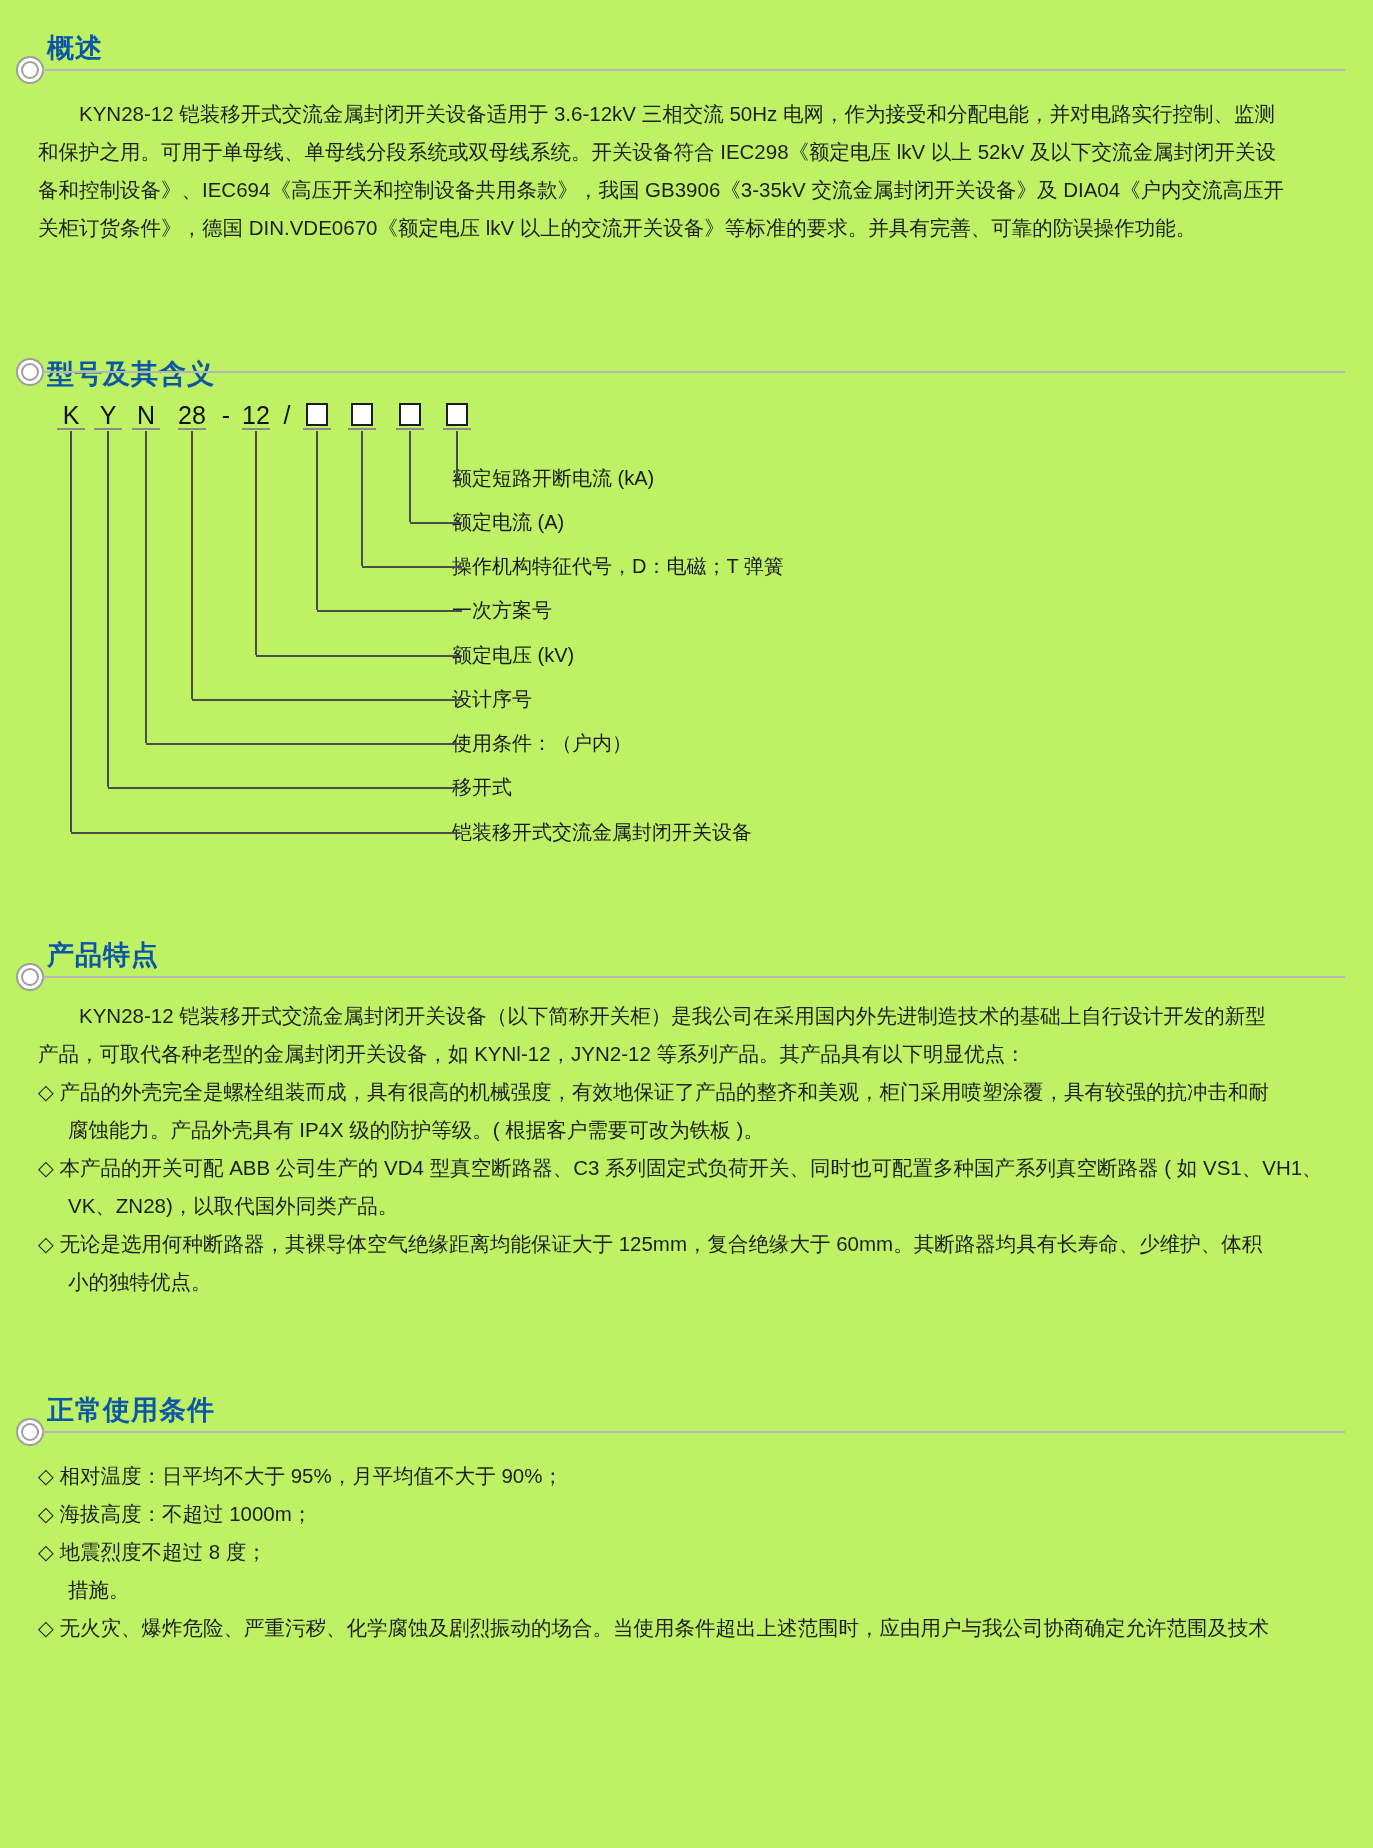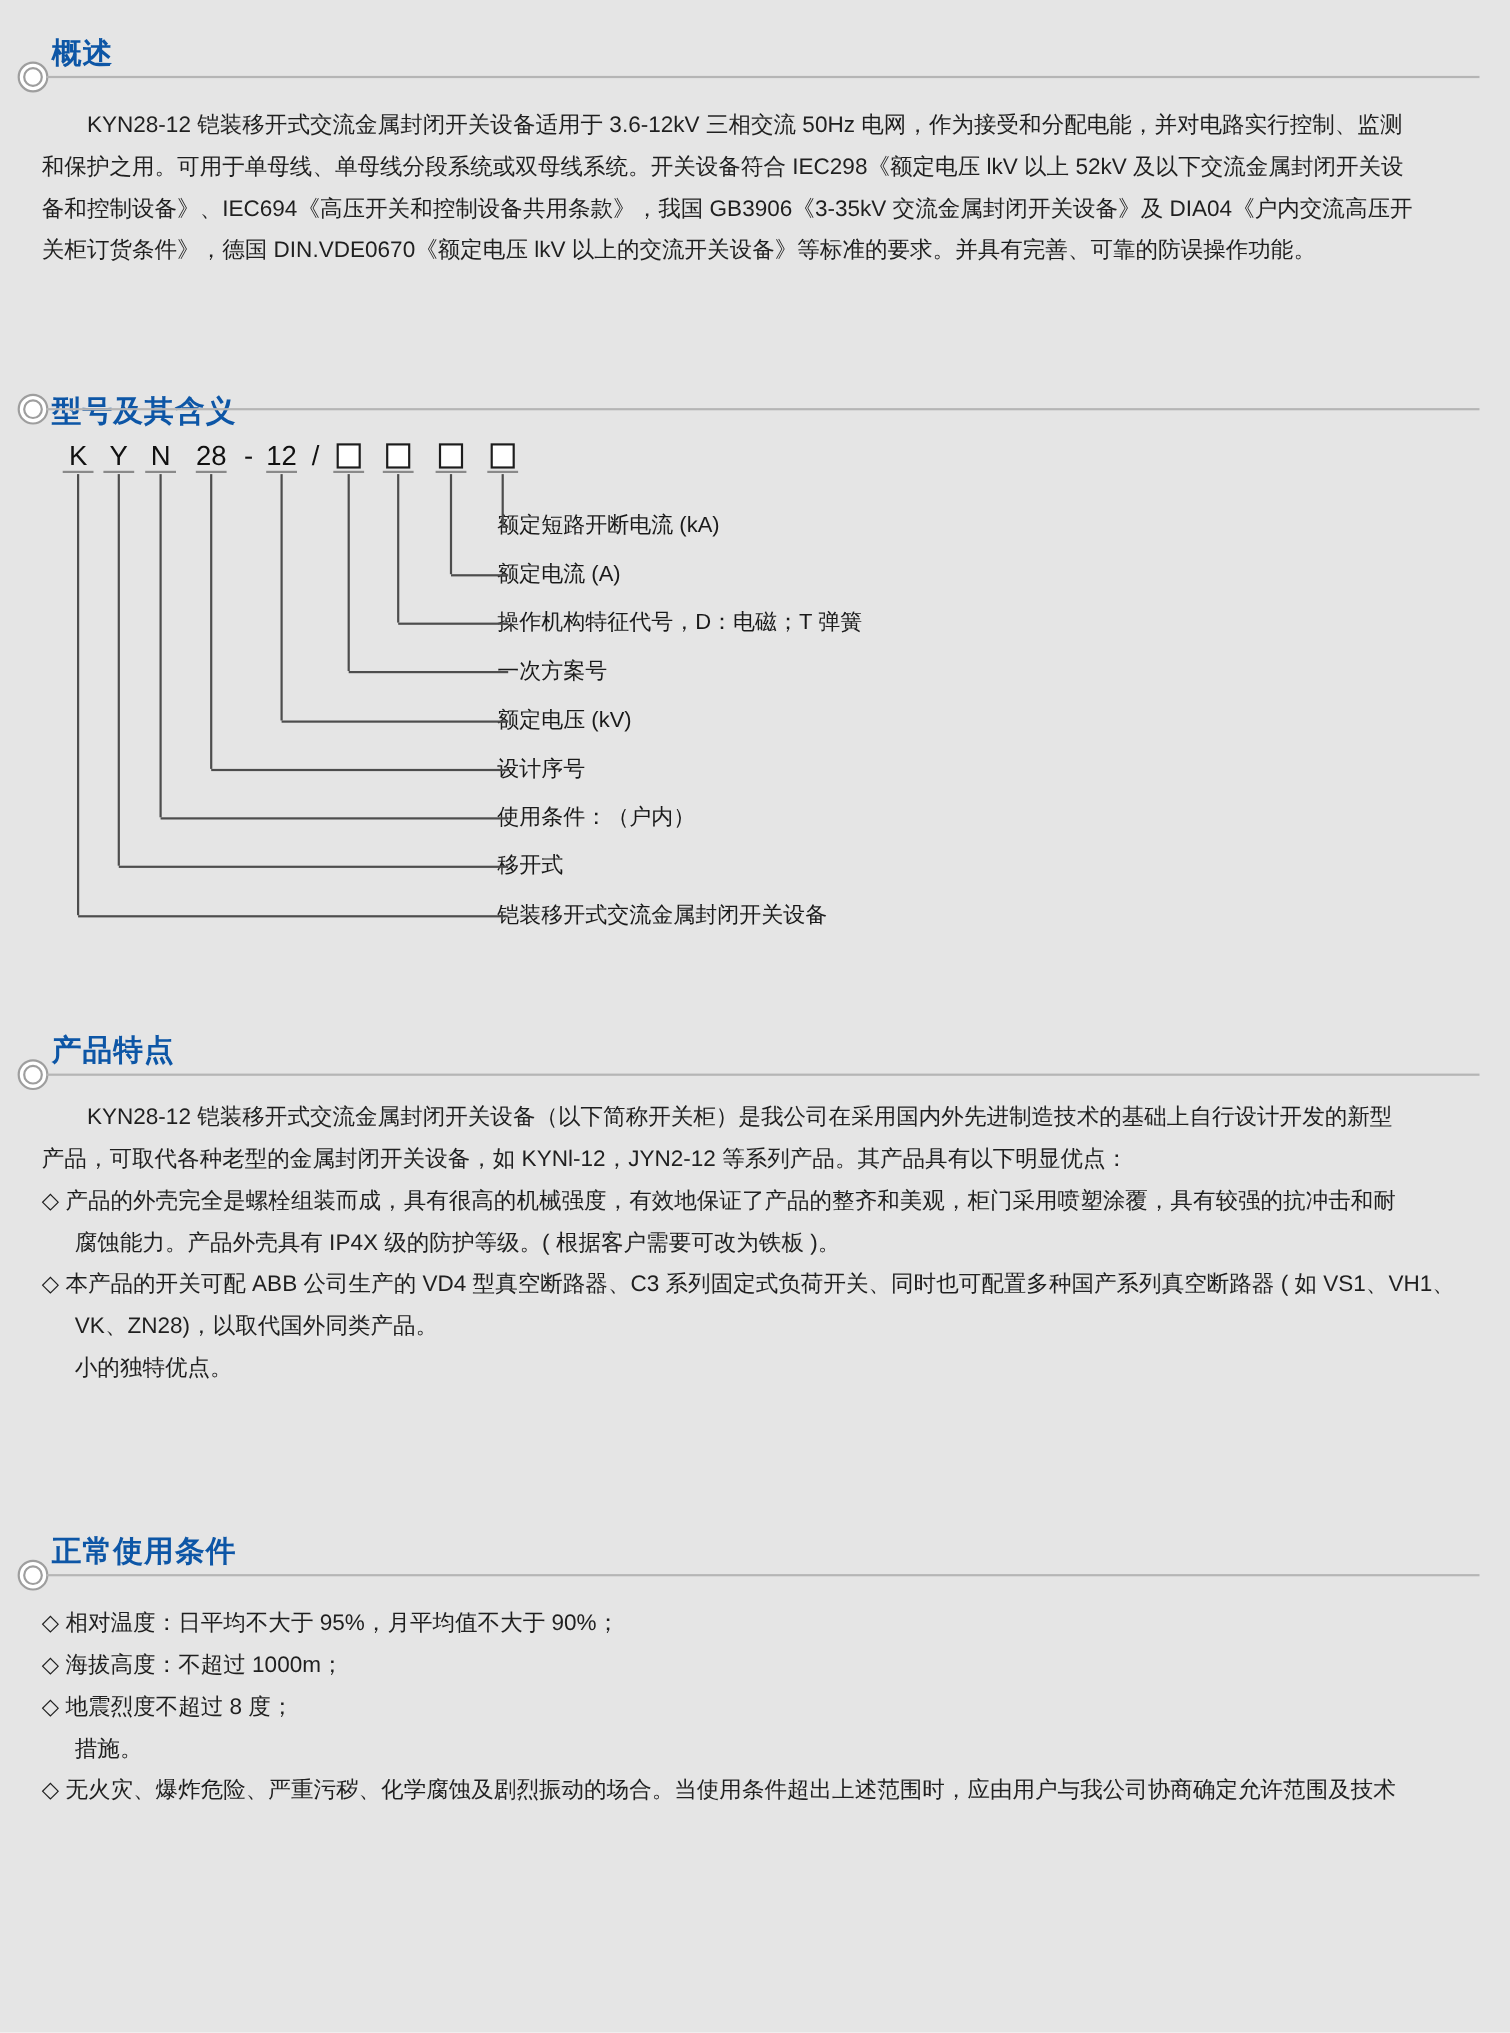--- a/index.html
+++ b/index.html
@@ -1,19 +1,19 @@
 <!DOCTYPE html>
 <html><head>
 <meta charset="utf-8">
 <style>
   html,body{margin:0;padding:0;background:#ffffff;}
   .page{
     position:relative;
     width:1373px;height:1848px;
-    background:#e5e5e5;
+    background:#bef264;
     font-family:"Liberation Sans","DejaVu Sans",sans-serif;
     color:#1f1f1f;
     overflow:hidden;
   }
   
   .sec-title{
     position:absolute;left:47px;margin:0;
     font-size:27px;font-weight:bold;color:#0d56a6;
     white-space:nowrap;letter-spacing:1px;
   }
@@ -140,20 +140,21 @@
     </div>
   <h2 class="sec-title" id="ft-title">产品特点</h2>
   <div class="rule" id="ft-rule"></div>
   <div class="para" id="ft-para">
       <div class="tline in1">KYN28-12 铠装移开式交流金属封闭开关设备（以下简称开关柜）是我公司在采用国内外先进制造技术的基础上自行设计开发的新型</div>
       <div class="tline in0">产品，可取代各种老型的金属封闭开关设备，如 KYNl-12，JYN2-12 等系列产品。其产品具有以下明显优点：</div>
       <div class="tline in0">◇ 产品的外壳完全是螺栓组装而成，具有很高的机械强度，有效地保证了产品的整齐和美观，柜门采用喷塑涂覆，具有较强的抗冲击和耐</div>
       <div class="tline in2">腐蚀能力。产品外壳具有 IP4X 级的防护等级。( 根据客户需要可改为铁板 )。</div>
       <div class="tline in0">◇ 本产品的开关可配 ABB 公司生产的 VD4 型真空断路器、C3 系列固定式负荷开关、同时也可配置多种国产系列真空断路器 ( 如 VS1、VH1、</div>
       <div class="tline in2">VK、ZN28)，以取代国外同类产品。</div>
+      <div class="tline in0">◇ 无论是选用何种断路器，其裸导体空气绝缘距离均能保证大于 125mm，复合绝缘大于 60mm。其断路器均具有长寿命、少维护、体积</div>
       <div class="tline in2">小的独特优点。</div>
     </div>
 
   <div class="ring" id="cd-ring">
       <span class="ring-inner"></span>
     </div>
   <h2 class="sec-title" id="cd-title">正常使用条件</h2>
   <div class="rule" id="cd-rule"></div>
   <div class="para" id="cd-para">
       <div class="tline in0">◇ 相对温度：日平均不大于 95%，月平均值不大于 90%；</div>

